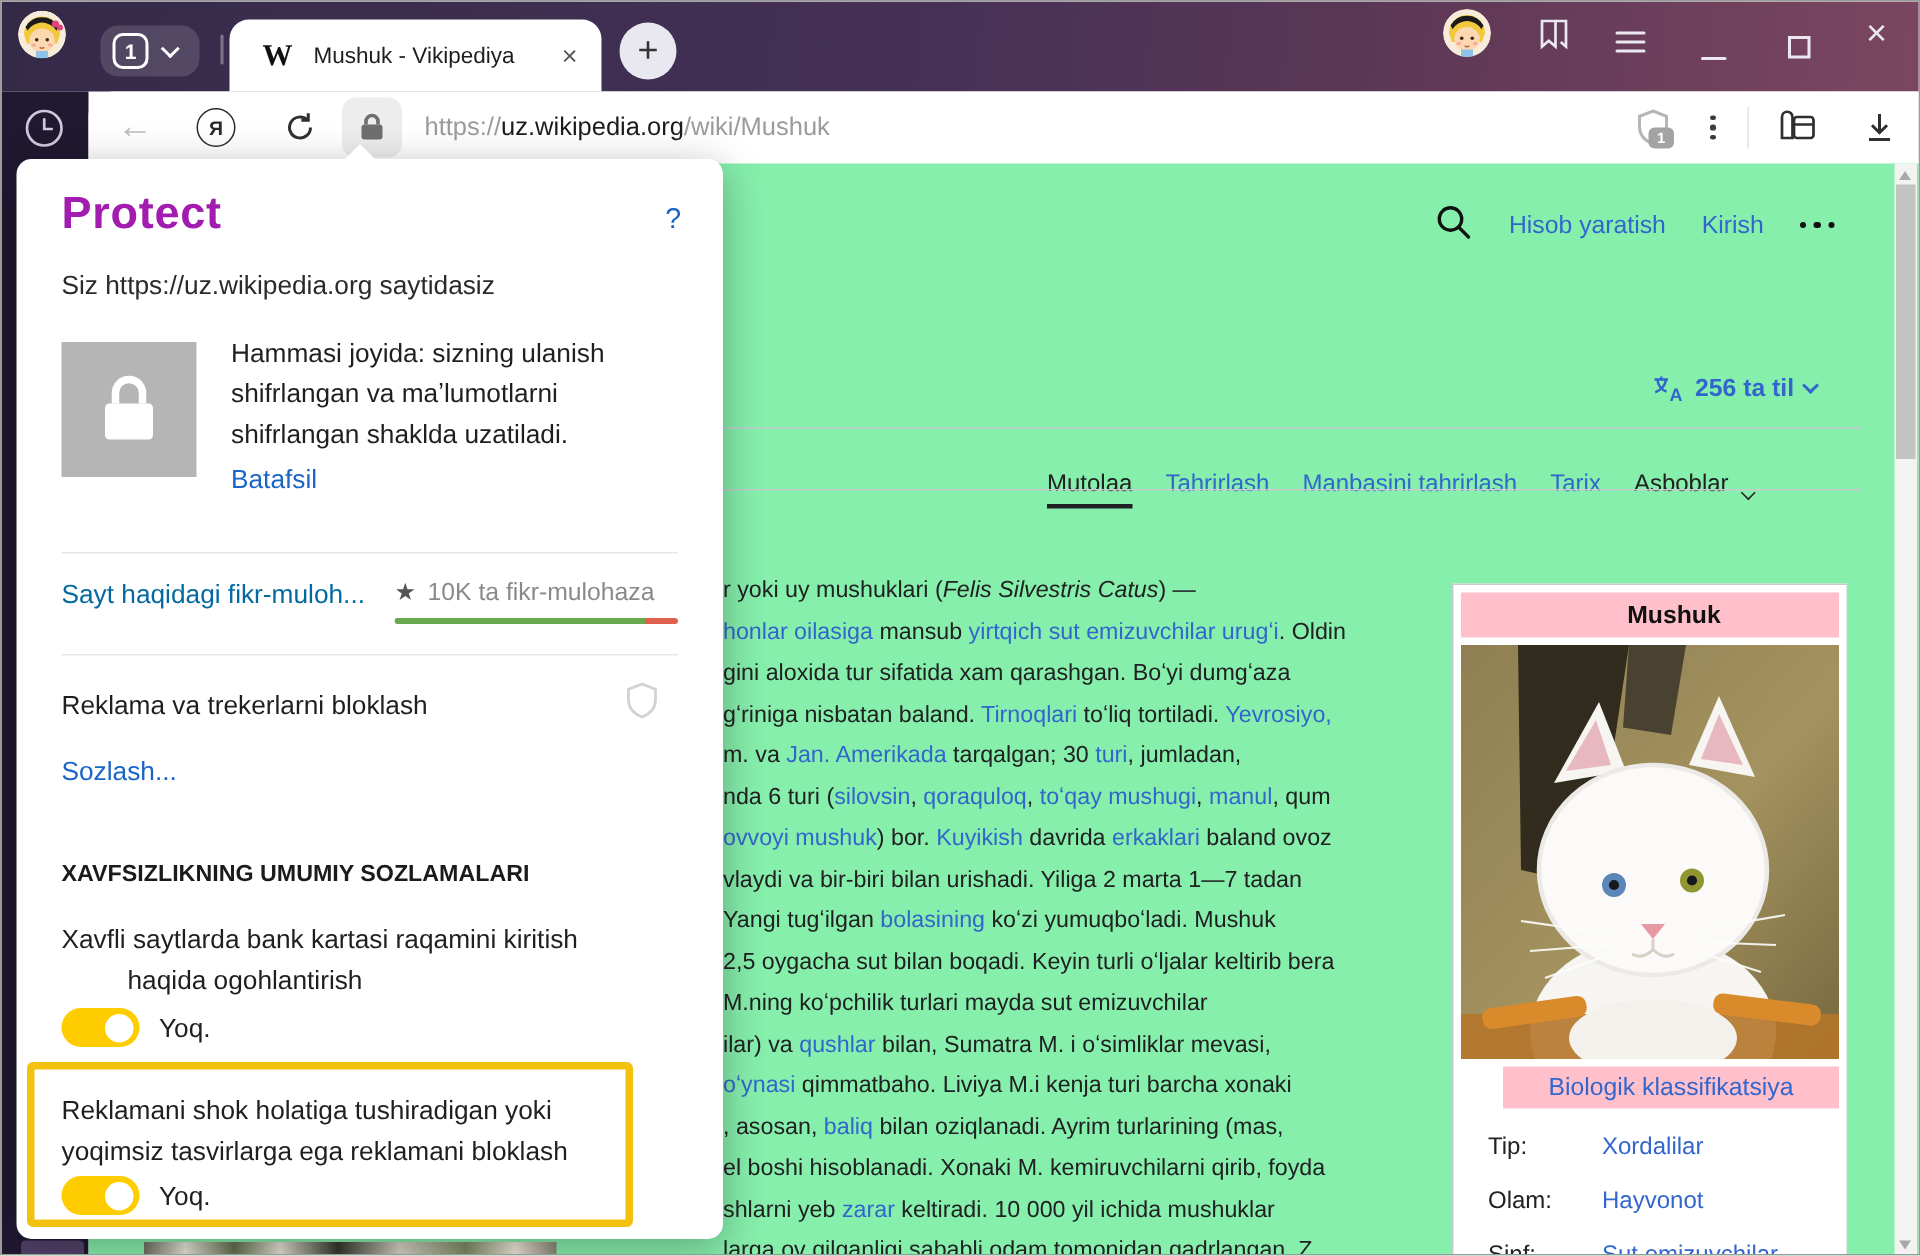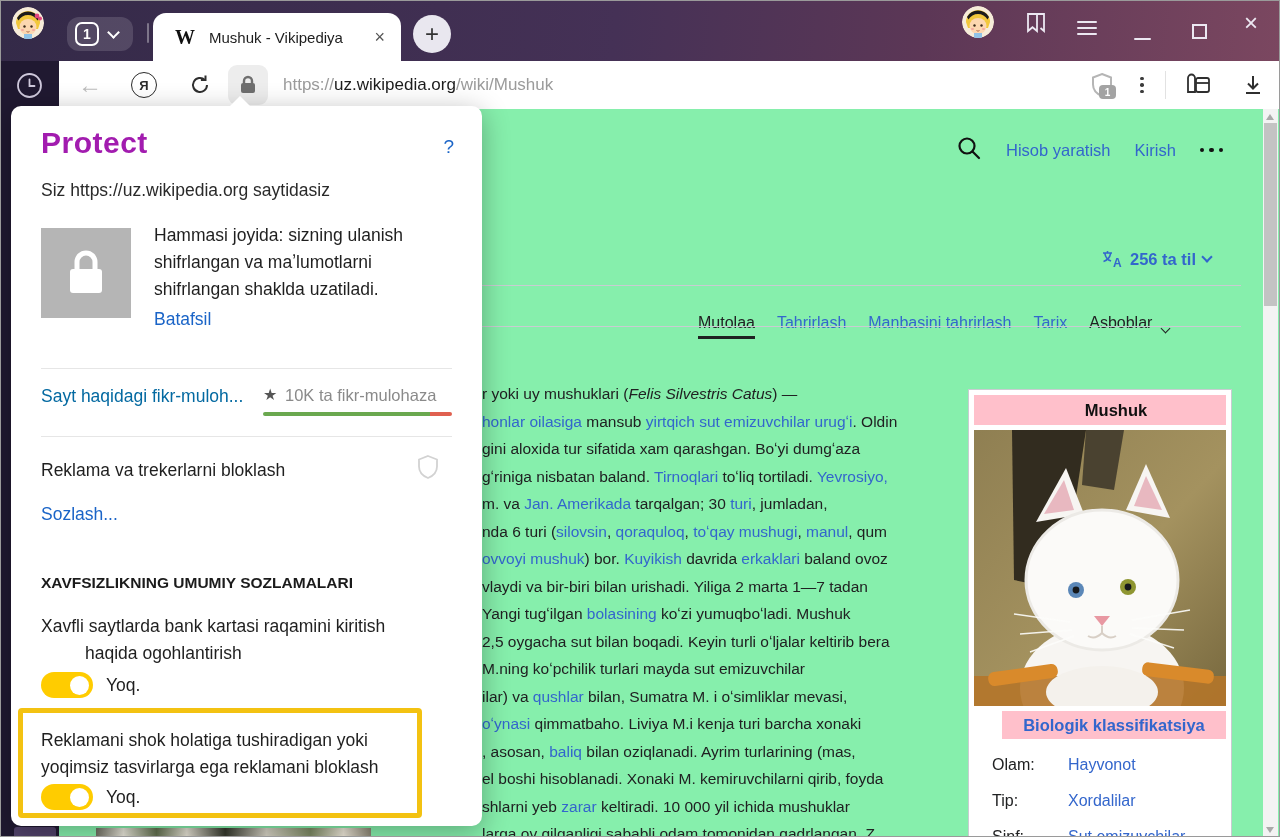--- a/index.html
+++ b/index.html
@@ -76,21 +76,21 @@
 
   #article-lines { position:absolute; left:423px; top:271px; font-size:15.5px; color:#202122; }
   .a-line { height:27.5px; line-height:27.5px; white-space:nowrap; }
   .seg-p { color:#202122; } .seg-l { color:#3366cc; } .seg-b { font-weight:normal; color:#202122; } .seg-i { font-style:italic; color:#202122; }
 
   .infobox { position:absolute; left:909px; top:280px; width:264px; border:1px solid #c8ccd1; background:#fff; padding:5px; }
   .ib-title { height:30px; background:#ffc0cb; display:flex; align-items:center; justify-content:center;
     font-weight:bold; font-size:16.5px; color:#111;padding-left:32px; }
   .ib-img { margin-top:5px; width:252px; height:276px; display:block; }
   .ib-section { margin-top:5px; height:28px; background:#ffc0cb; display:flex; align-items:center; justify-content:center;
-    font-weight:bold; font-size:16.5px; color:#3366cc;margin-left:28px; }
+    font-weight:normal; font-size:16.5px; color:#3366cc;margin-left:28px; }
   #taxo-rows { margin-top:8px; }
   .taxo-row { display:flex; height:36px; align-items:center; font-size:16px; }
   .taxo-label { width:76px; margin-left:18px; color:#202122; }
   .taxo-value { color:#3366cc; }
   .photo-strip { position:absolute; left:37px; top:719px; width:275px; height:10px;
     background:linear-gradient(90deg,#6f6f62 0%,#e9e7da 10%,#62704f 22%,#e6e2d4 33%,#35382c 47%,#d8d4c6 62%,#7d8a63 78%,#efe9da 90%,#8c8674 100%); }
 
   
   .scrollbar { position:absolute; left:1262px; top:108px; width:15px; height:729px; background:#f3f3f3; }
   .sb-arrow { position:absolute; left:3px; width:0; height:0; border-left:4.5px solid transparent; border-right:4.5px solid transparent; }
@@ -343,26 +343,26 @@
           <path d="M158 190 L216 180 M158 198 L210 200 M156 204 L200 218" fill="none"></path>
         </g>
         <rect x="0" y="246" width="252" height="30" fill="#b4762a" opacity="0.9"></rect>
         <rect x="14" y="238" width="70" height="14" rx="6" fill="#d98a2b" transform="rotate(-8 49 245)"></rect>
         <rect x="168" y="236" width="72" height="14" rx="6" fill="#d98a2b" transform="rotate(7 204 243)"></rect>
         <ellipse cx="128" cy="262" rx="56" ry="26" fill="#f4f1ec"></ellipse>
       </svg>
       <div class="ib-section">Biologik klassifikatsiya</div>
       <div id="taxo-rows">
           <div class="taxo-row">
+            <span class="taxo-label">Tip:</span>
+            <span class="taxo-value">Xordalilar</span>
+          </div>
+          <div class="taxo-row">
             <span class="taxo-label">Olam:</span>
             <span class="taxo-value">Hayvonot</span>
-          </div>
-          <div class="taxo-row">
-            <span class="taxo-label">Tip:</span>
-            <span class="taxo-value">Xordalilar</span>
           </div>
           <div class="taxo-row">
             <span class="taxo-label">Sinf:</span>
             <span class="taxo-value">Sut emizuvchilar</span>
           </div>
         </div>
     </div>
 
     <div class="photo-strip"></div>
   </div>

